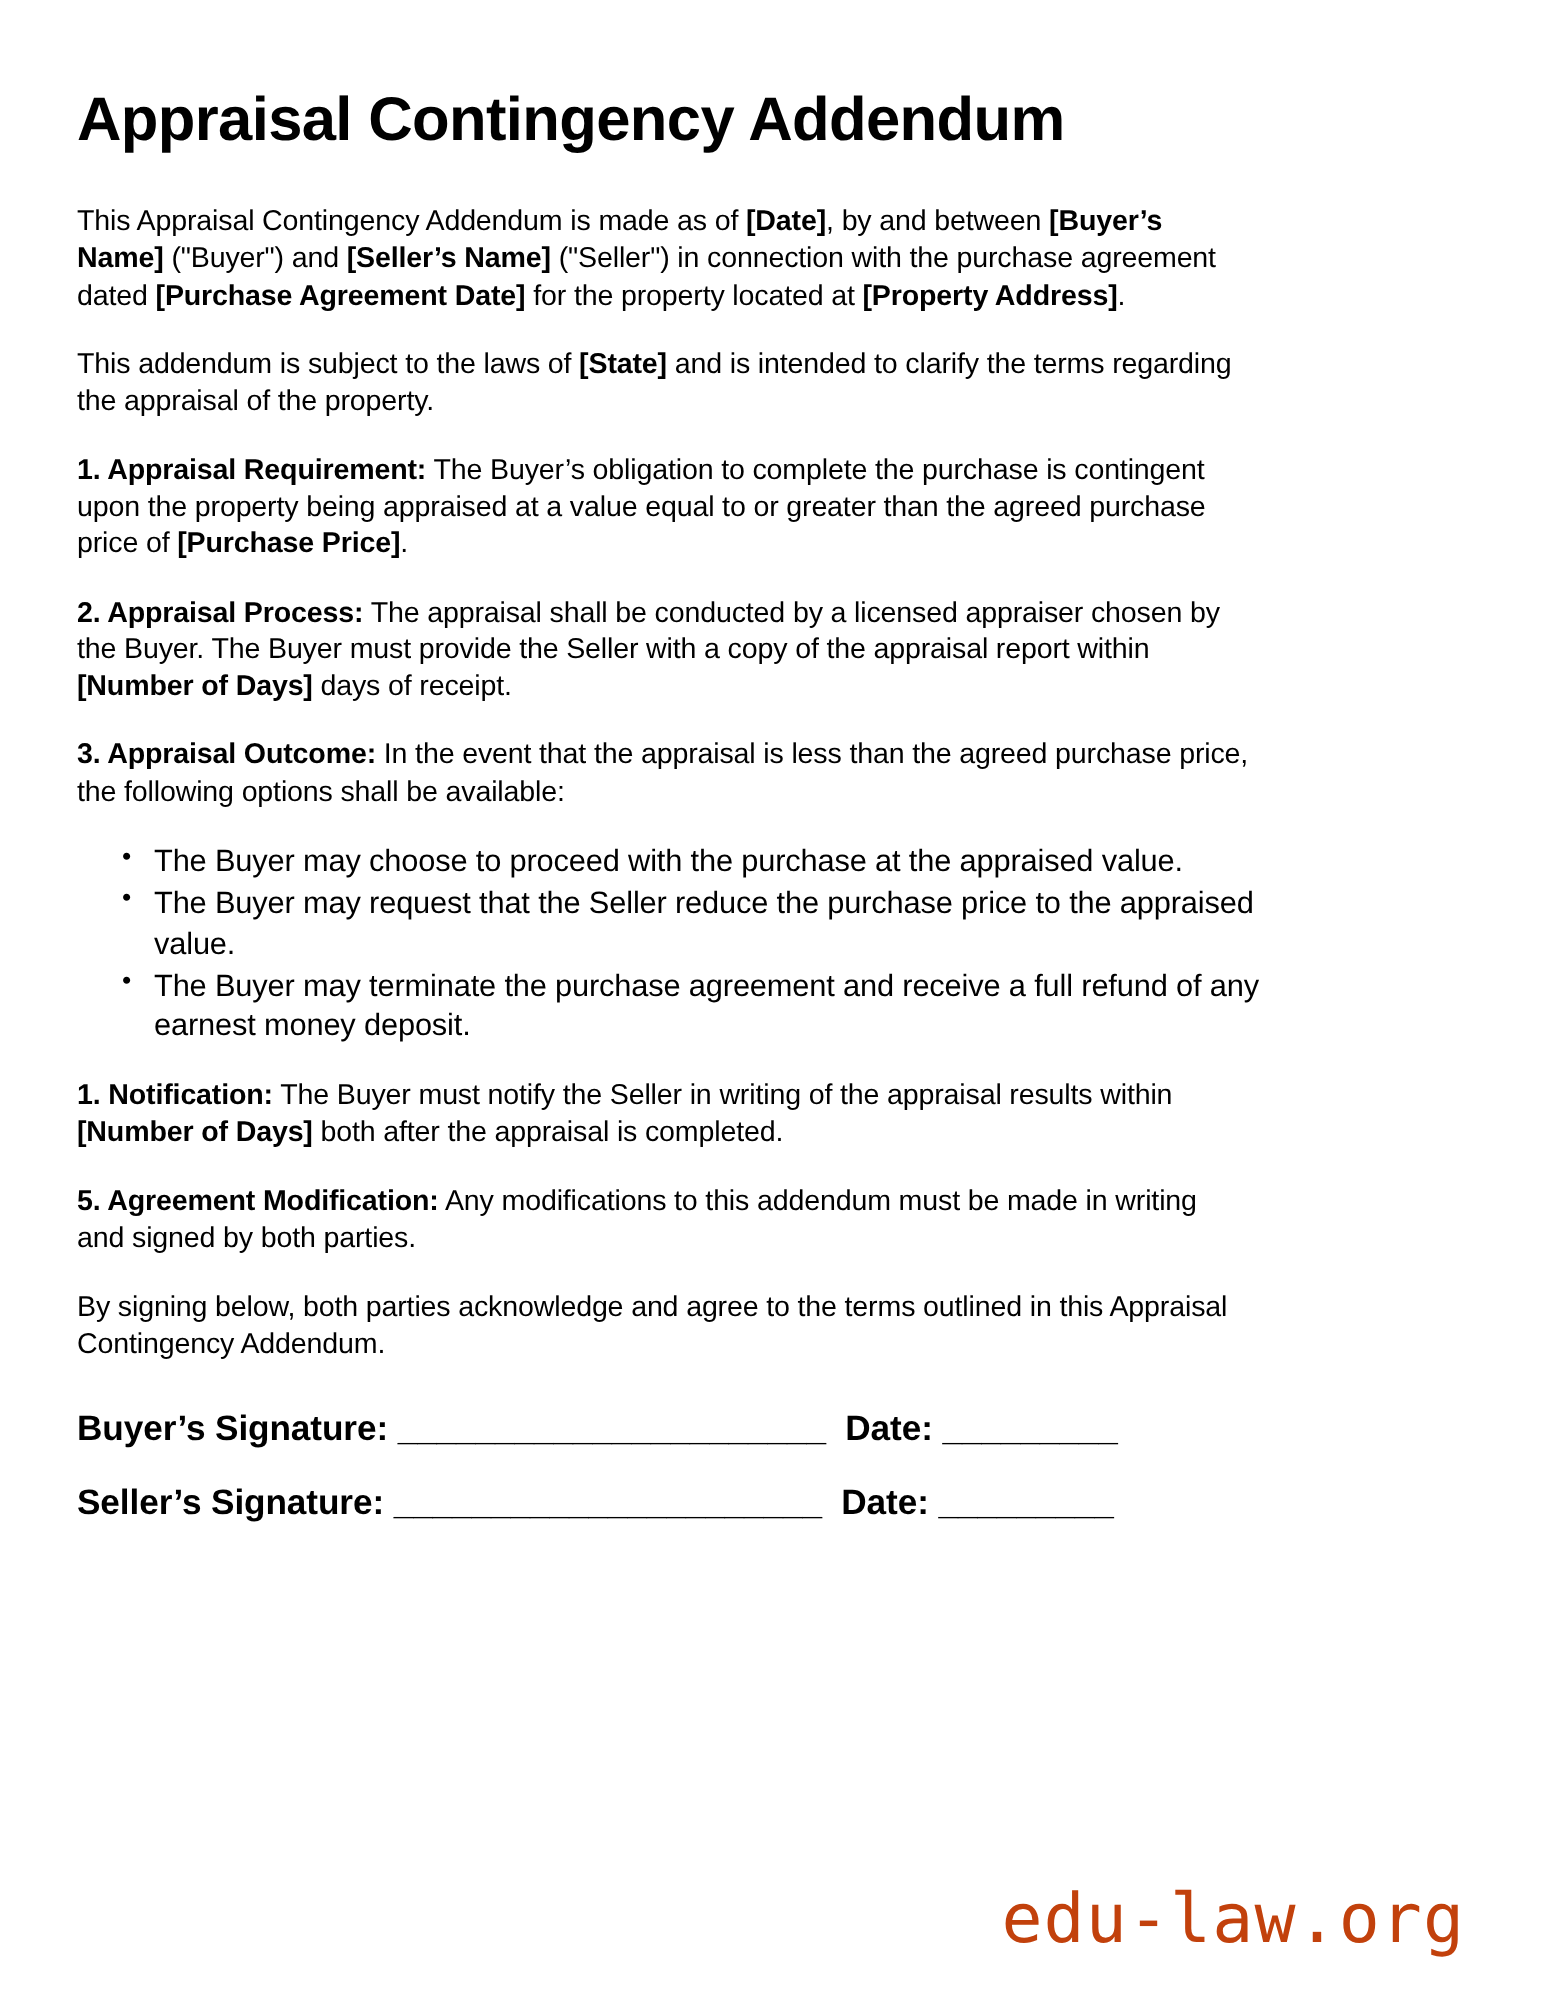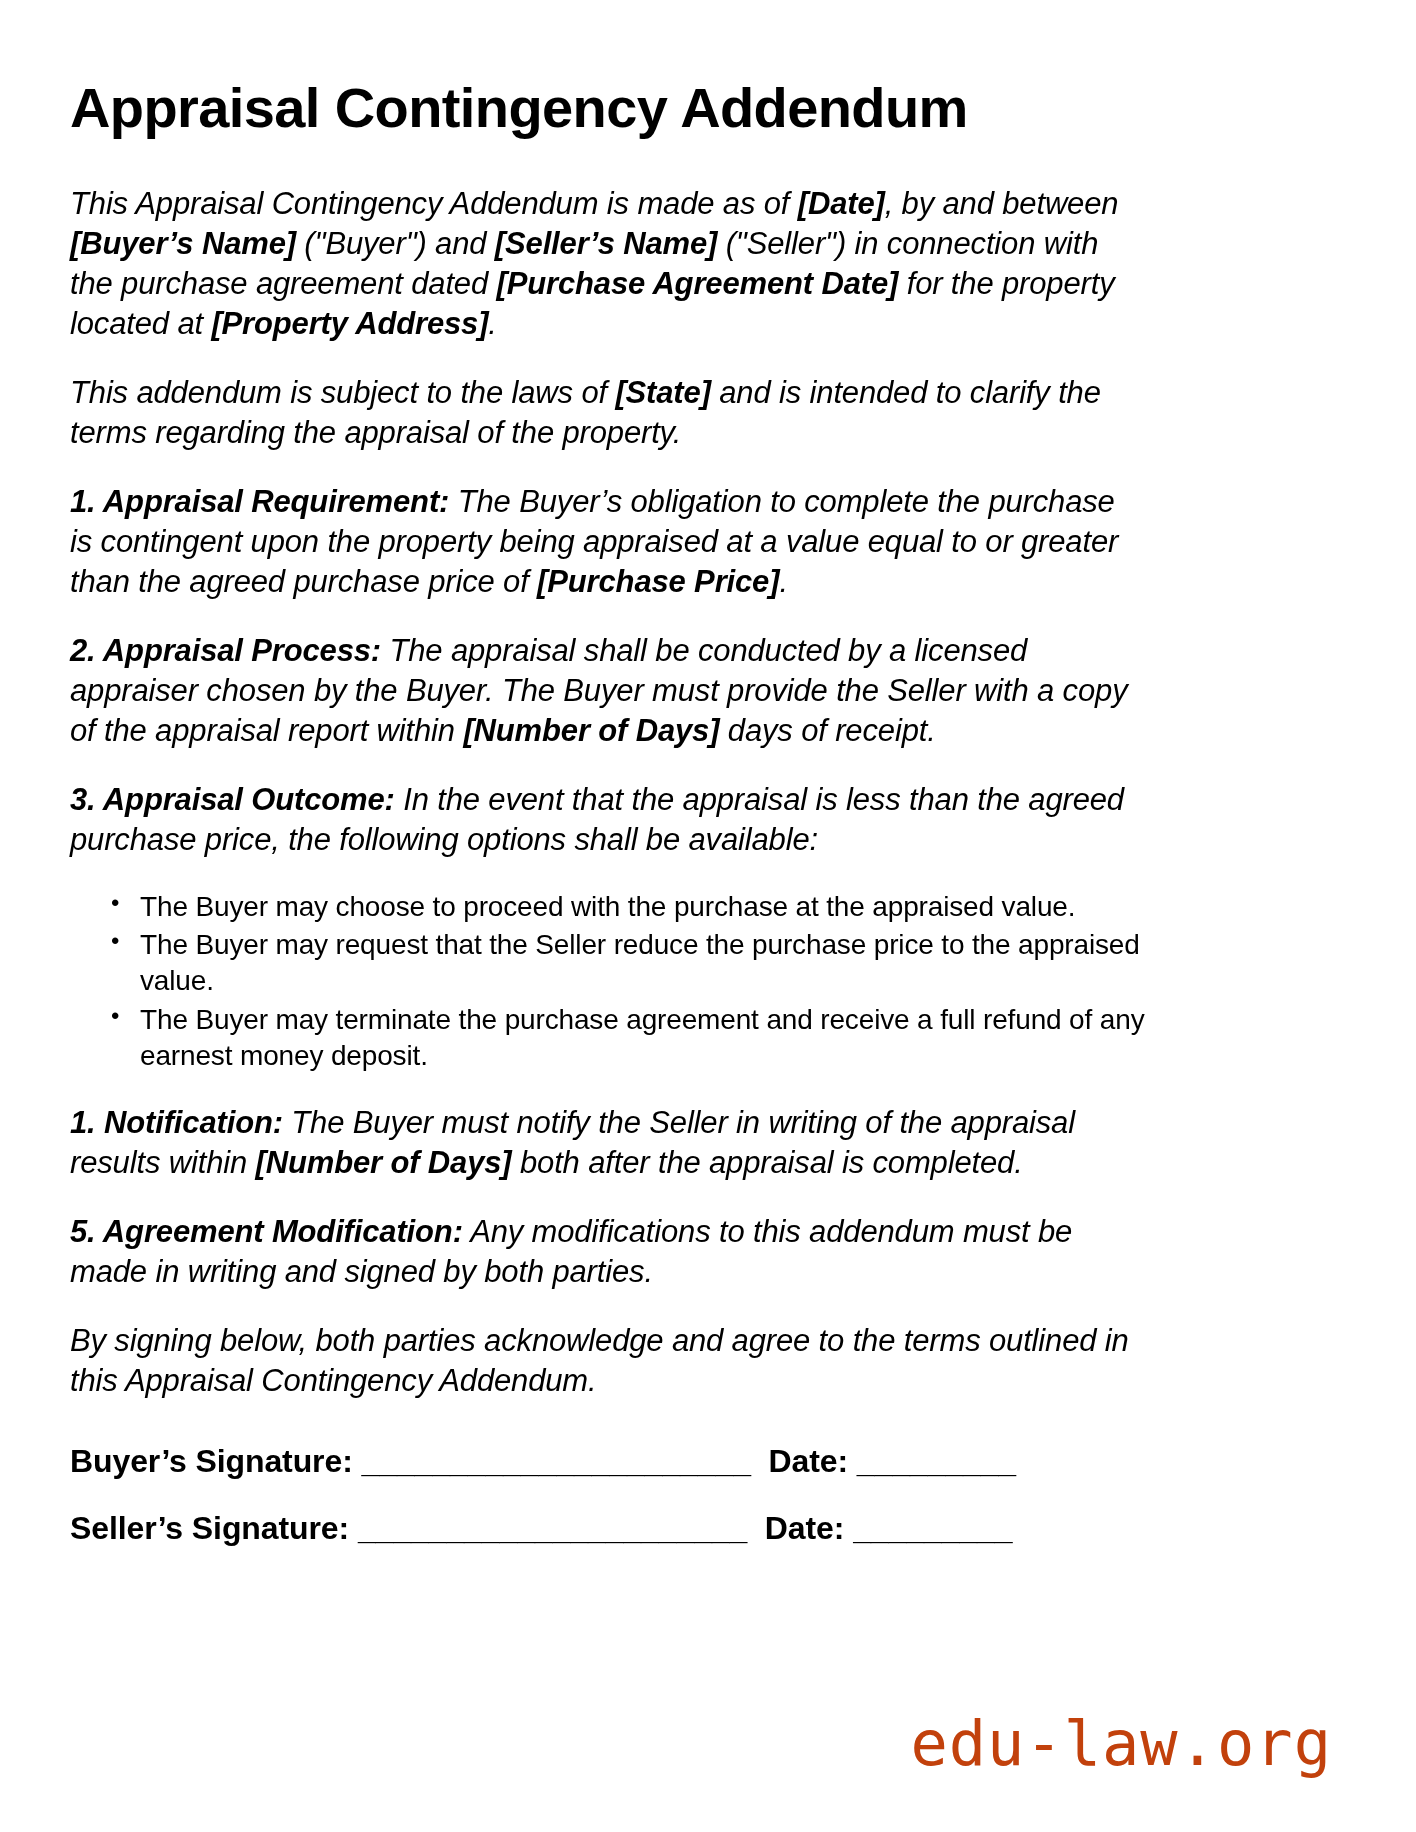--- a/index.html
+++ b/index.html
@@ -24,26 +24,25 @@
   }
   .doc-title {
     font-size: 56px;
     font-weight: bold;
     letter-spacing: -0.6px;
     line-height: 1.08;
     margin: 0 0 46px 0;
     font-stretch: condensed;
   }
   p.para {
-    font-size: 31px;
+    font-size: 26px;
     line-height: 1.29;
     margin: 0 0 29px 0;
     max-width: 1065px;
     letter-spacing: -0.15px;
-    font-style: italic;
   }
   p.para:last-of-type { margin-bottom: 0; }
   .b { font-weight: bold; }
   ul.options {
     margin: 0 0 29px 0;
     padding: 0 0 0 70px;
     list-style: none;
     max-width: 1060px;
   }
   ul.options li {

